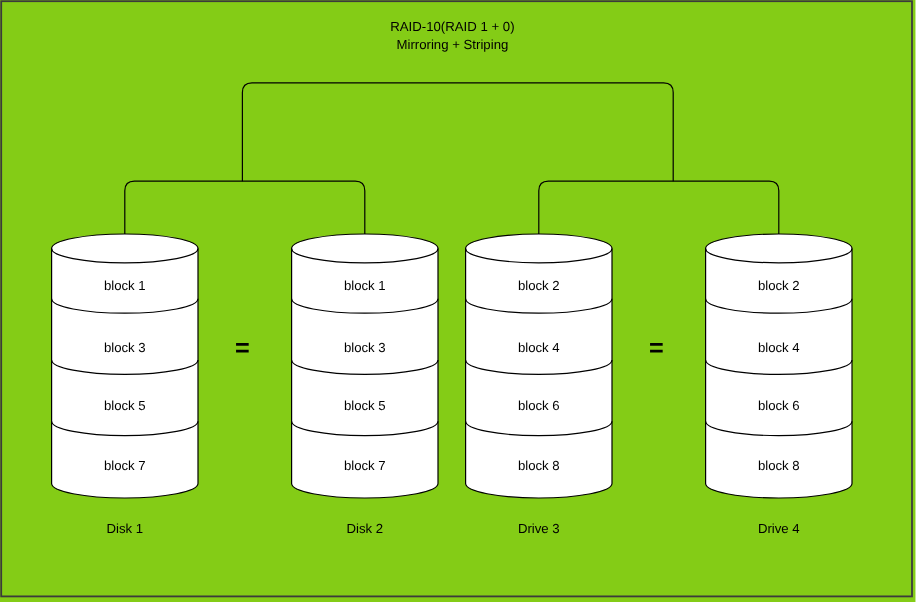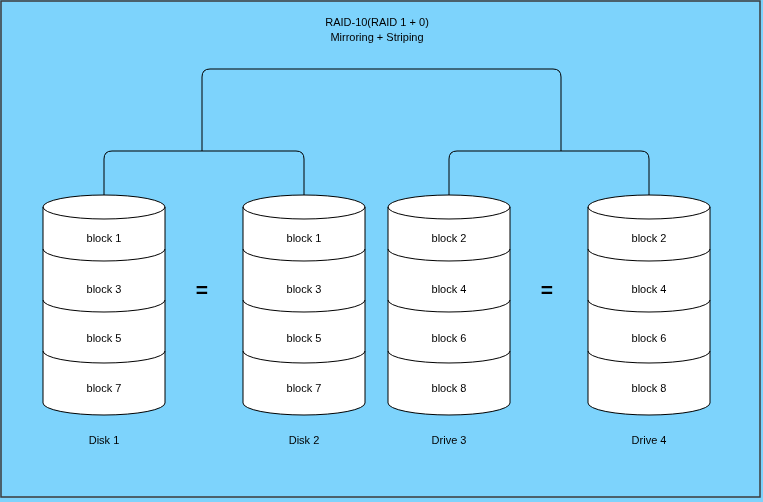--- a/index.html
+++ b/index.html
@@ -5,21 +5,21 @@
   html, body {
     margin: 0;
     padding: 0;
     background: #ffffff;
     font-family: "Liberation Sans", sans-serif;
   }
   .canvas {
     position: relative;
     width: 763px;
     height: 502px;
-    background: #7dd3fc;
+    background: #84cc16;
   }
   svg { display: block; }
   text {
     font-family: "Liberation Sans", sans-serif;
     fill: #000000;
   }
   .block-text, .disk-label { font-size: 11px; }
   .title-text { font-size: 11px; }
   .equals-text { font-size: 21px; font-weight: bold; }
 </style>

